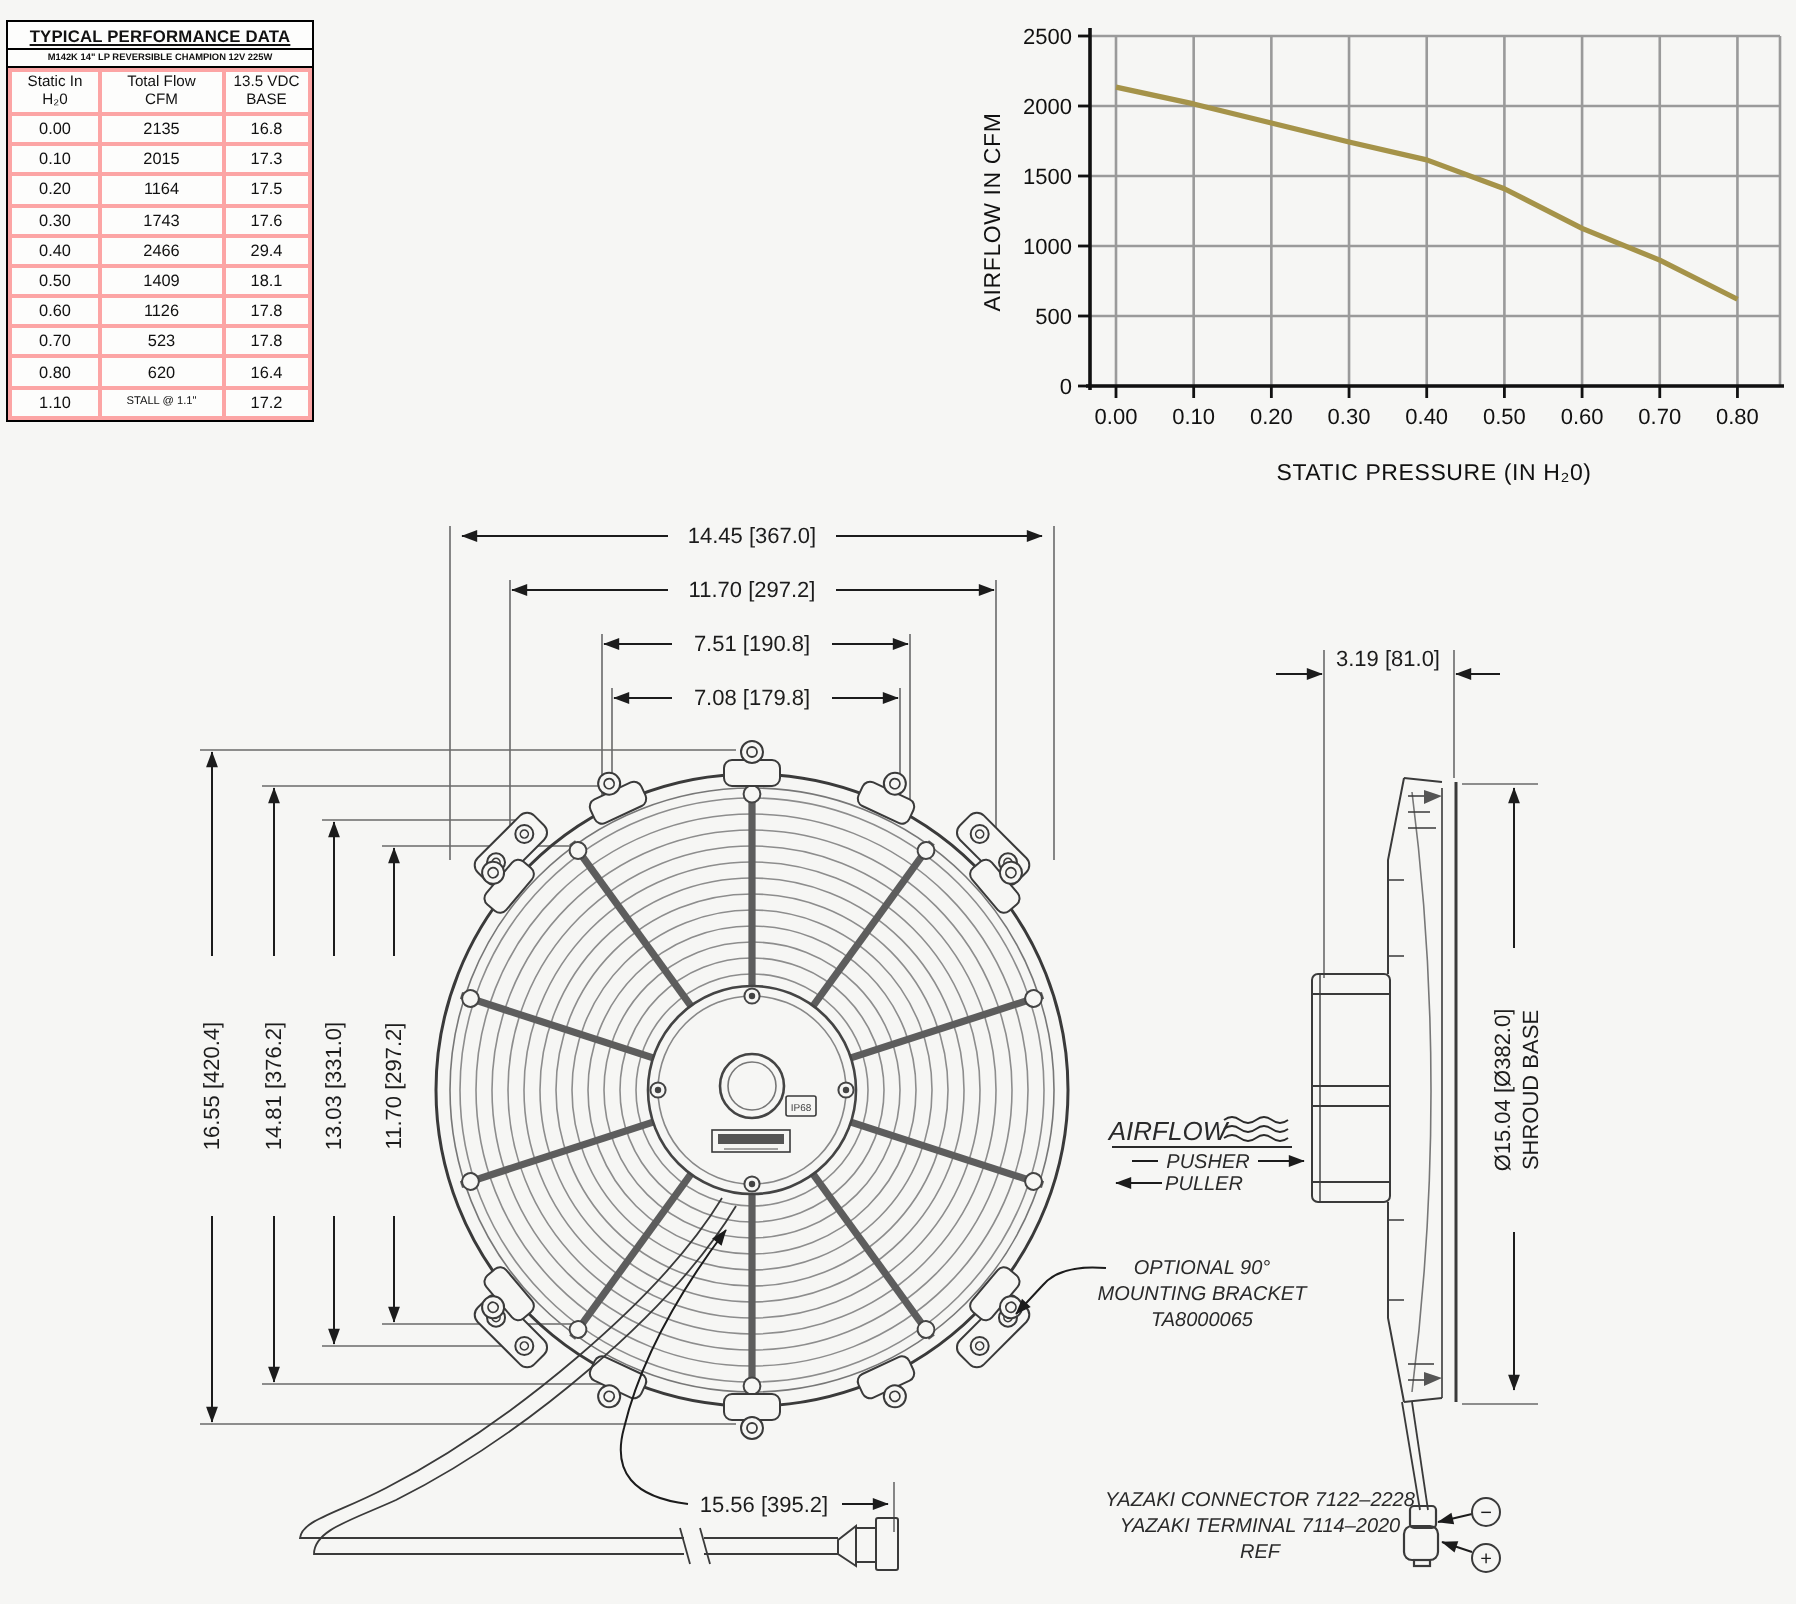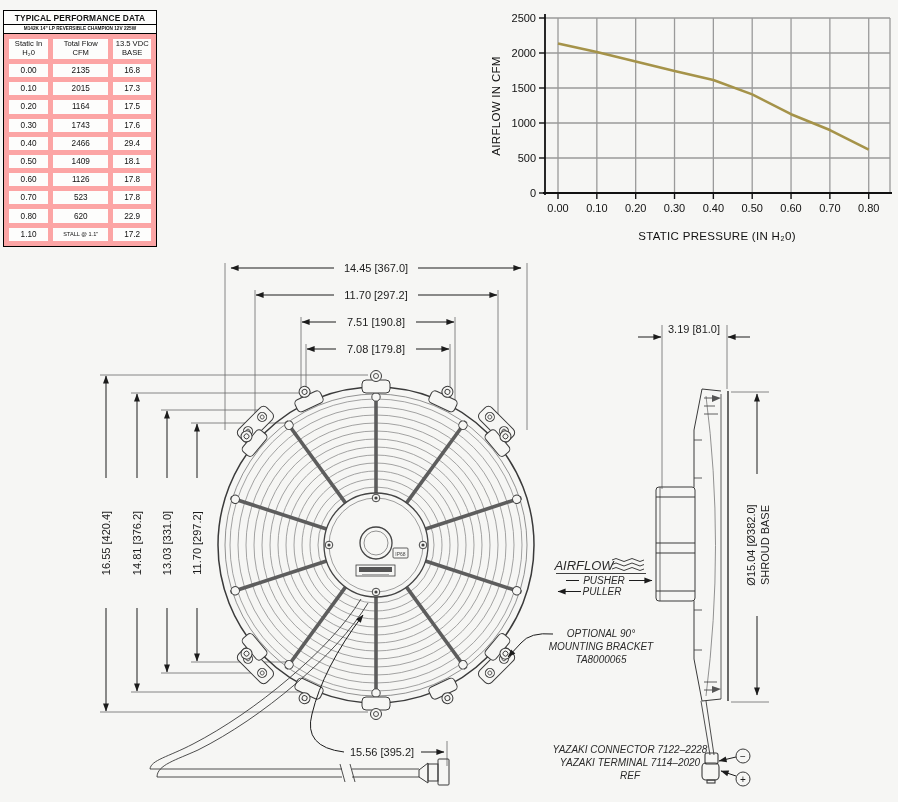--- a/index.html
+++ b/index.html
@@ -1,24 +1,24 @@
 <!DOCTYPE html>
 <html><head>
 <meta charset="utf-8">
 <style>
   html,body{margin:0;padding:0;}
   body{width:898px;height:802px;background:#f6f6f4;font-family:"Liberation Sans","DejaVu Sans",sans-serif;color:#111;}
   #canvas{position:relative;width:898px;height:802px;overflow:hidden;}
 
   
   #perf-table{position:absolute;left:3px;top:10px;width:152px;background:#fdfdfc;border:1.6px solid #000;}
-  #perf-table .pt-title{font-size:8.4px;font-weight:bold;text-align:center;padding:2px 0 1px;border-bottom:1px solid #000;letter-spacing:.1px;}
+  #perf-table .pt-title{font-size:8.4px;font-weight:bold;text-align:center;padding:2px 0 1px;border-bottom:1px solid #000;letter-spacing:.1px;text-decoration:underline;}
   #perf-table .pt-sub{font-size:4.7px;font-weight:bold;text-align:center;padding:1px 0 1.5px;border-bottom:1px solid #000;}
   #perf-table table{border-collapse:collapse;width:100%;}
-  #perf-table th,#perf-table td{border:5px solid #fca5a5;text-align:center;vertical-align:middle;}
+  #perf-table th,#perf-table td{border:2px solid #fca5a5;text-align:center;vertical-align:middle;}
   #perf-table th{font-size:7.6px;font-weight:normal;line-height:1.15;padding:1.5px 0;}
   #perf-table td{font-size:8.2px;height:13.2px;padding:0 1px;}
   #perf-table td.small-val{font-size:5.6px;}
 
   
   #chart{position:absolute;left:485px;top:0;width:413px;height:250px;}
 
   
   #drawing{position:absolute;left:0;top:0;}
   .dim-text{font-size:11px;fill:#1c1c1c;}
@@ -92,21 +92,21 @@
             <td>17.8</td>
           </tr>
           <tr>
             <td>0.70</td>
             <td>523</td>
             <td>17.8</td>
           </tr>
           <tr>
             <td>0.80</td>
             <td>620</td>
-            <td>22.9</td>
+            <td>16.4</td>
           </tr>
           <tr>
             <td>1.10</td>
             <td class="small-val">STALL @ 1.1"</td>
             <td>17.2</td>
           </tr>
         </tbody>
     </table>
   </div>
 

